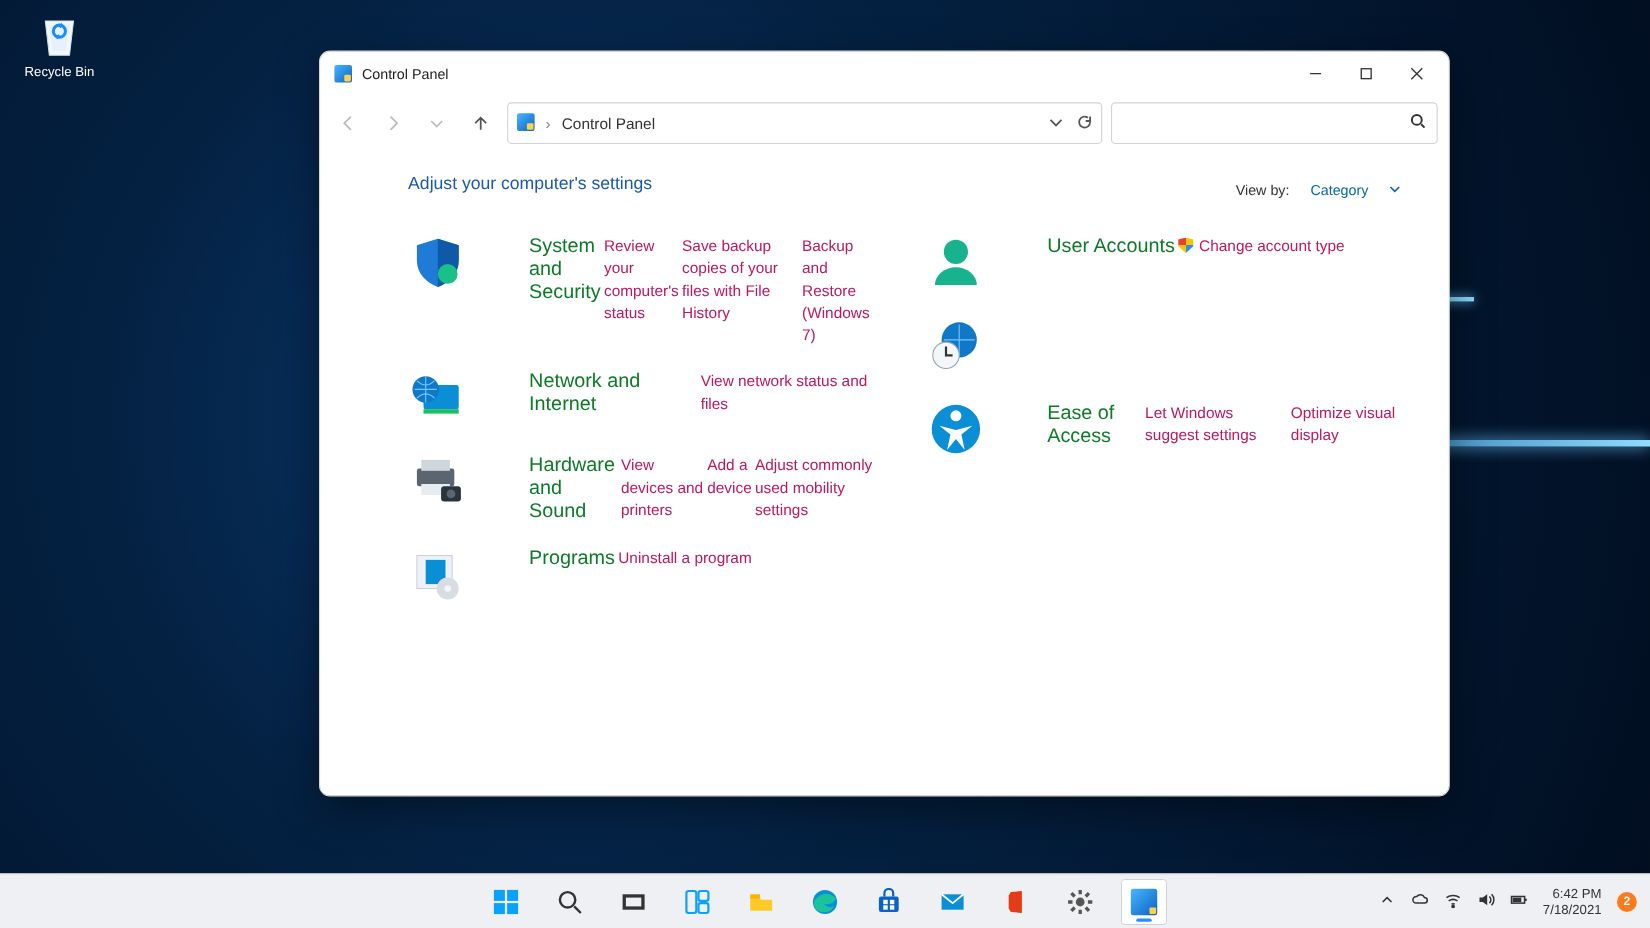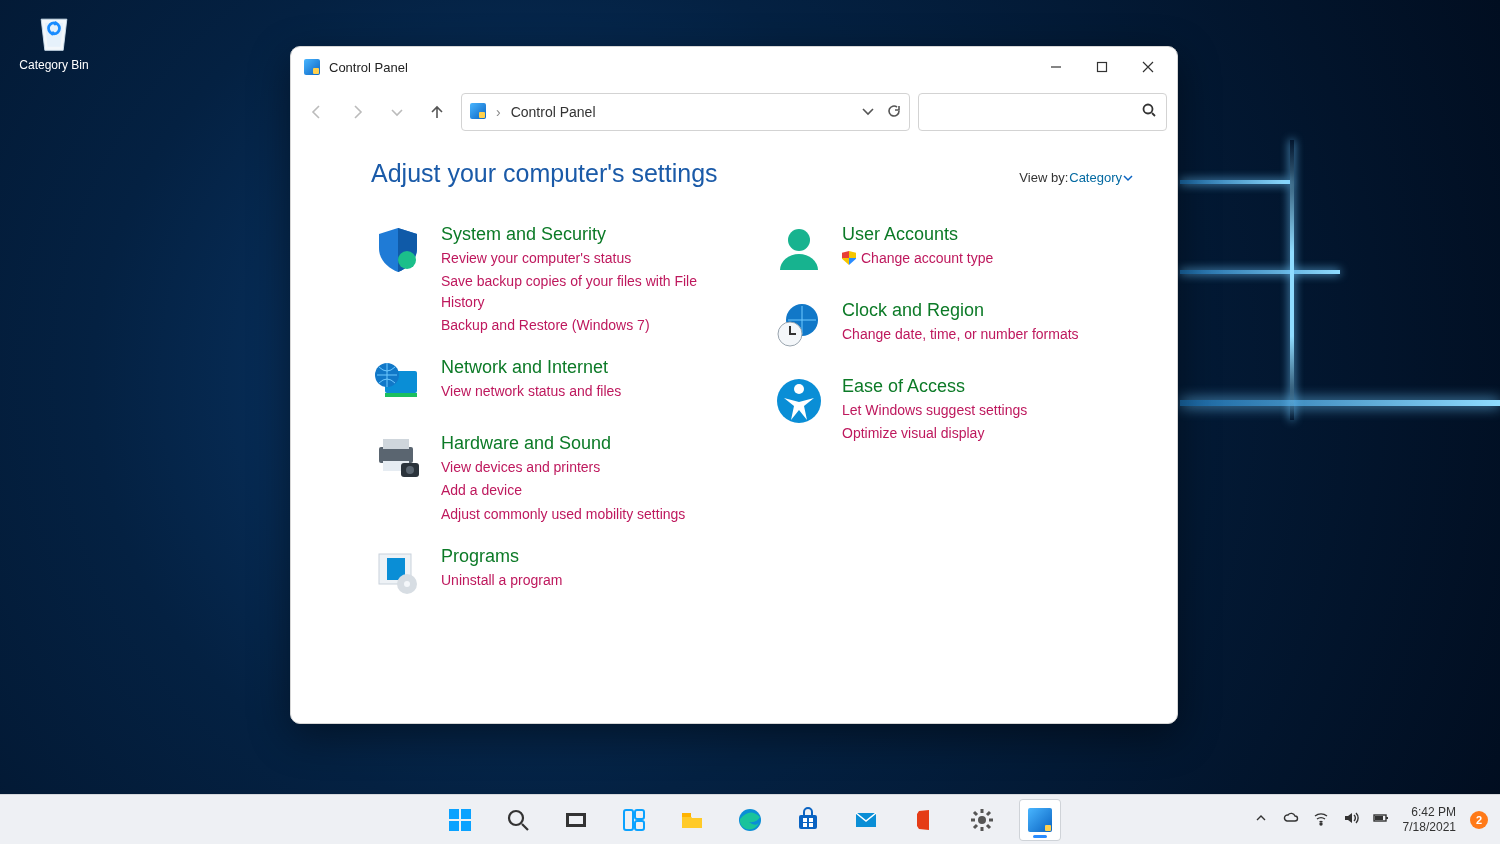--- a/index.html
+++ b/index.html
@@ -21,21 +21,21 @@
 
   
   .desktop-icon { position: absolute; left: 14px; top: 10px; width: 80px; text-align: center; color: #fff; font-size: 12px; }
   .desktop-icon .bin {
     width: 44px; height: 44px; margin: 0 auto 4px auto; position: relative;
   }
   .desktop-icon .bin svg { width: 44px; height: 44px; }
 
   
   .window {
-    position: absolute; left: 290px; top: 46px; width: 888px; height: 678px;
+    position: absolute; left: 290px; top: 46px; width: 1028px; height: 678px;
     background: #fff; border-radius: 10px; box-shadow: 0 12px 40px rgba(0,0,0,.45);
     border: 1px solid #d6d6d6;
     display: flex; flex-direction: column;
   }
   .titlebar {
     height: 40px; display: flex; align-items: center; padding: 0 6px 0 12px;
   }
   .titlebar .t-icon { width: 18px; height: 18px; margin-right: 8px; display:flex; align-items:center; justify-content:center;}
   .titlebar .title { font-size: 13px; color: #222; }
   .titlebar .spacer { flex: 1; }
@@ -56,31 +56,31 @@
   .addressbar .end { margin-left: auto; display:flex; gap:12px; align-items:center; color:#555; }
   .addressbar .end svg { width:14px; height:14px; stroke: currentColor; fill:none; stroke-width:1.6; }
   .searchbox {
     flex: 1; height: 38px; border: 1px solid #d3d3d3; border-radius: 4px;
     display: flex; align-items: center; padding: 0 10px; color:#555;
   }
   .searchbox input { border:none; outline:none; flex:1; font-size: 14px; }
   .searchbox svg { width: 14px; height:14px; stroke:#333; stroke-width:1.8; fill:none; }
 
   .content { flex:1; padding: 22px 44px 10px 80px; overflow:hidden; }
-  .headline { font-size: 25px; color: #1a5aa8; margin-bottom: 8px; display:flex; align-items:center;}
-  .viewby { float: right; font-size: 13px; color:#333; display:flex; gap:1px; align-items:center;}
+  .headline { font-size: 16px; color: #1a5aa8; margin-bottom: 8px; display:flex; align-items:center;}
+  .viewby { float: right; font-size: 13px; color:#333; display:flex; gap:19px; align-items:center;}
   .viewby .sel { color:#0369a1; }
   .viewby svg { width:10px; height:10px; fill:#0a63c2; }
 
   .cols { display:flex; gap: 40px; margin-top: 28px; }
   .col { flex:1; display:flex; flex-direction:column; gap: 22px; }
   .cat { display:flex; gap: 16px; }
   .cat .icon { width: 54px; height: 54px; flex-shrink:0; display:flex; align-items:flex-start; justify-content:center;}
   .cat .icon svg { width: 50px; height: 50px; }
-  .cat .txt { display:flex; flex-direction:column; gap:3px; }
+  .cat .txt { display:flex; gap:3px;margin-left:40px; }
   .cat .title { color: #0c7a27; font-size: 18px; }
   .cat .link { color: #be185d; font-size: 14px; line-height:1.45; }
   .cat .link.shielded::before {
     content: ""; display:inline-block; width:14px; height:14px; margin-right:5px;
     background: conic-gradient(#f6c600 0 25%, #2a8cff 0 50%, #f6c600 0 75%, #e83f36 0 100%);
     clip-path: polygon(50% 0,100% 12%,100% 55%,50% 100%,0 55%,0 12%);
     vertical-align:-2px;
   }
 
   
@@ -115,21 +115,21 @@
 
 <div class="desktop-icon">
   <div class="bin">
     <svg viewBox="0 0 48 48">
         <path d="M10 10 L38 10 L34 44 L14 44 Z" fill="#f3f7fb" stroke="#cfe0ef"></path>
         <path d="M14 14 L34 14 L31 40 L17 40 Z" fill="#e6f1fb"></path>
         <path d="M18 20 a4 4 0 1 0 12 0 a4 4 0 1 0 -12 0" fill="none" stroke="#1a8cff" stroke-width="3"></path>
         <path d="M24 16 l3 -3 M24 24 l-3 3" stroke="#1a8cff" stroke-width="3"></path>
       </svg>
   </div>
-  <div>Category Bin</div>
+  <div>Recycle Bin</div>
 </div>
 
 <div class="window">
   <div class="titlebar">
     <div class="t-icon">
         <div class="cp-mini"></div>
       </div>
     <div class="title">Control Panel</div>
     <div class="spacer"></div>
     <div class="winbtn">
@@ -293,24 +293,20 @@
 
 
         <div class="cat">
           <div class="icon">
             <svg viewBox="0 0 50 50">
                 <circle cx="28" cy="20" r="16" fill="#1178c8"></circle>
                 <path d="M14 20 H42 M28 6 V34" stroke="#6fc9ff" stroke-width="1"></path>
                 <circle cx="16" cy="34" r="12" fill="#f4f7fa" stroke="#9aa5af"></circle>
                 <path d="M16 26 V34 H22" stroke="#333" stroke-width="2" fill="none"></path>
               </svg>
-          </div>
-          <div class="txt">
-            <a class="title">Clock and Region</a>
-            <a class="link">Change date, time, or number formats</a>
           </div>
         </div>
 
         <div class="cat">
           <div class="icon">
             <svg viewBox="0 0 50 50">
                 <circle cx="25" cy="25" r="22" fill="#0a8ed6"></circle>
                 <circle cx="25" cy="13" r="5" fill="#fff"></circle>
                 <path d="M10 22 L25 26 L40 22 L30 30 L33 44 L25 34 L17 44 L20 30 Z" fill="#fff"></path>
               </svg>

